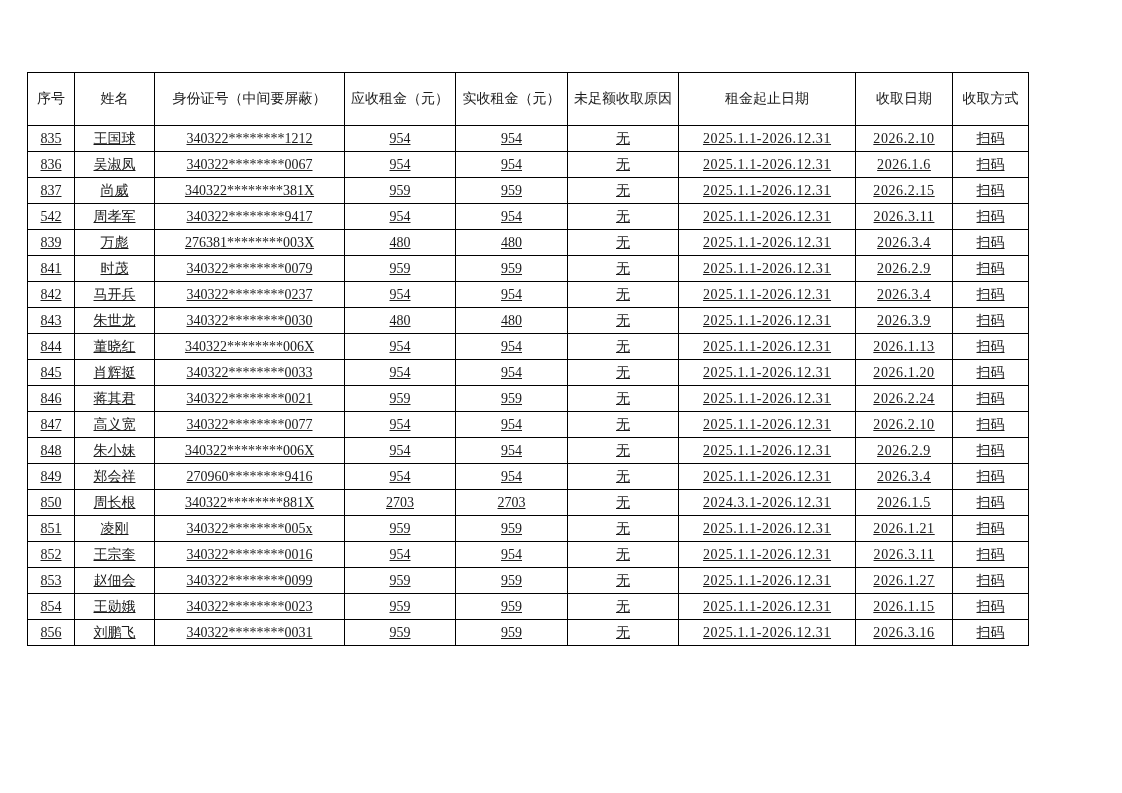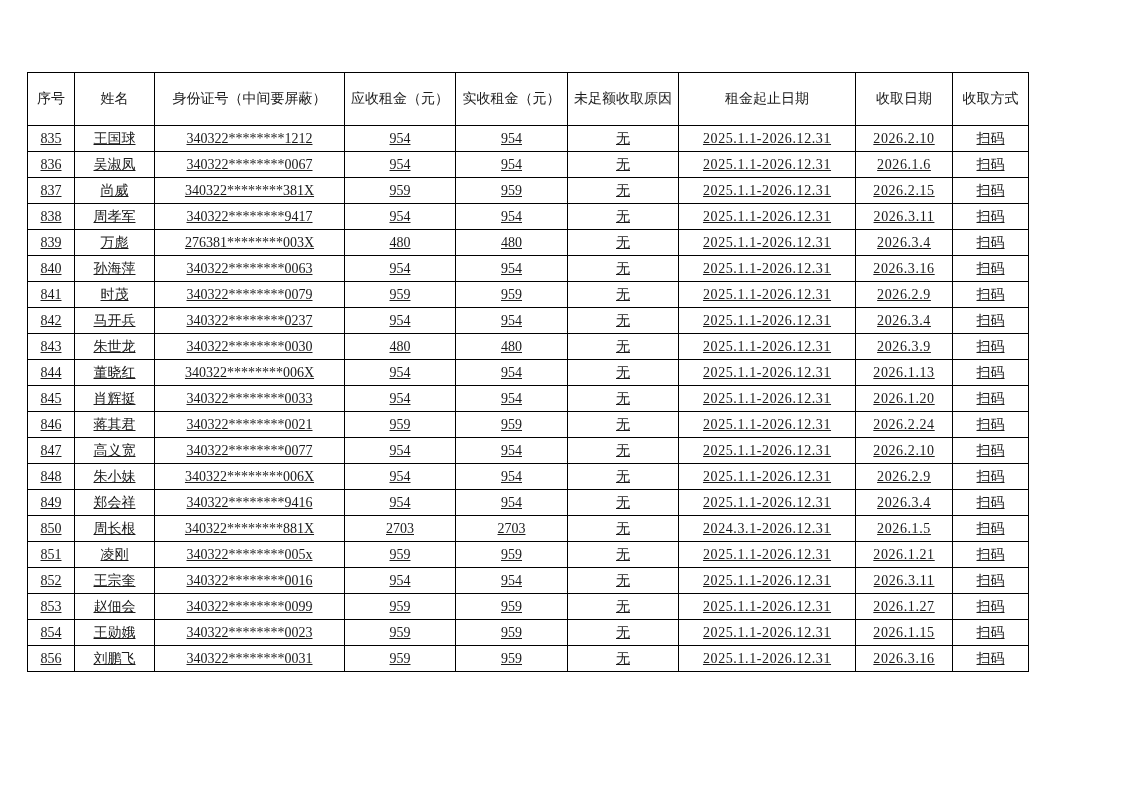--- a/index.html
+++ b/index.html
@@ -105,21 +105,21 @@
           <td>尚威</td>
           <td>340322********381X</td>
           <td>959</td>
           <td>959</td>
           <td>无</td>
           <td>2025.1.1-2026.12.31</td>
           <td>2026.2.15</td>
           <td>扫码</td>
         </tr>
         <tr>
-          <td>838</td>
+          <td>542</td>
           <td>周孝军</td>
           <td>340322********9417</td>
           <td>954</td>
           <td>954</td>
           <td>无</td>
           <td>2025.1.1-2026.12.31</td>
           <td>2026.3.11</td>
           <td>扫码</td>
         </tr>
         <tr>
@@ -127,31 +127,20 @@
           <td>万彪</td>
           <td>276381********003X</td>
           <td>480</td>
           <td>480</td>
           <td>无</td>
           <td>2025.1.1-2026.12.31</td>
           <td>2026.3.4</td>
           <td>扫码</td>
         </tr>
         <tr>
-          <td>840</td>
-          <td>孙海萍</td>
-          <td>340322********0063</td>
-          <td>954</td>
-          <td>954</td>
-          <td>无</td>
-          <td>2025.1.1-2026.12.31</td>
-          <td>2026.3.16</td>
-          <td>扫码</td>
-        </tr>
-        <tr>
           <td>841</td>
           <td>时茂</td>
           <td>340322********0079</td>
           <td>959</td>
           <td>959</td>
           <td>无</td>
           <td>2025.1.1-2026.12.31</td>
           <td>2026.2.9</td>
           <td>扫码</td>
         </tr>
@@ -228,21 +217,21 @@
           <td>954</td>
           <td>954</td>
           <td>无</td>
           <td>2025.1.1-2026.12.31</td>
           <td>2026.2.9</td>
           <td>扫码</td>
         </tr>
         <tr>
           <td>849</td>
           <td>郑会祥</td>
-          <td>340322********9416</td>
+          <td>270960********9416</td>
           <td>954</td>
           <td>954</td>
           <td>无</td>
           <td>2025.1.1-2026.12.31</td>
           <td>2026.3.4</td>
           <td>扫码</td>
         </tr>
         <tr>
           <td>850</td>
           <td>周长根</td>

